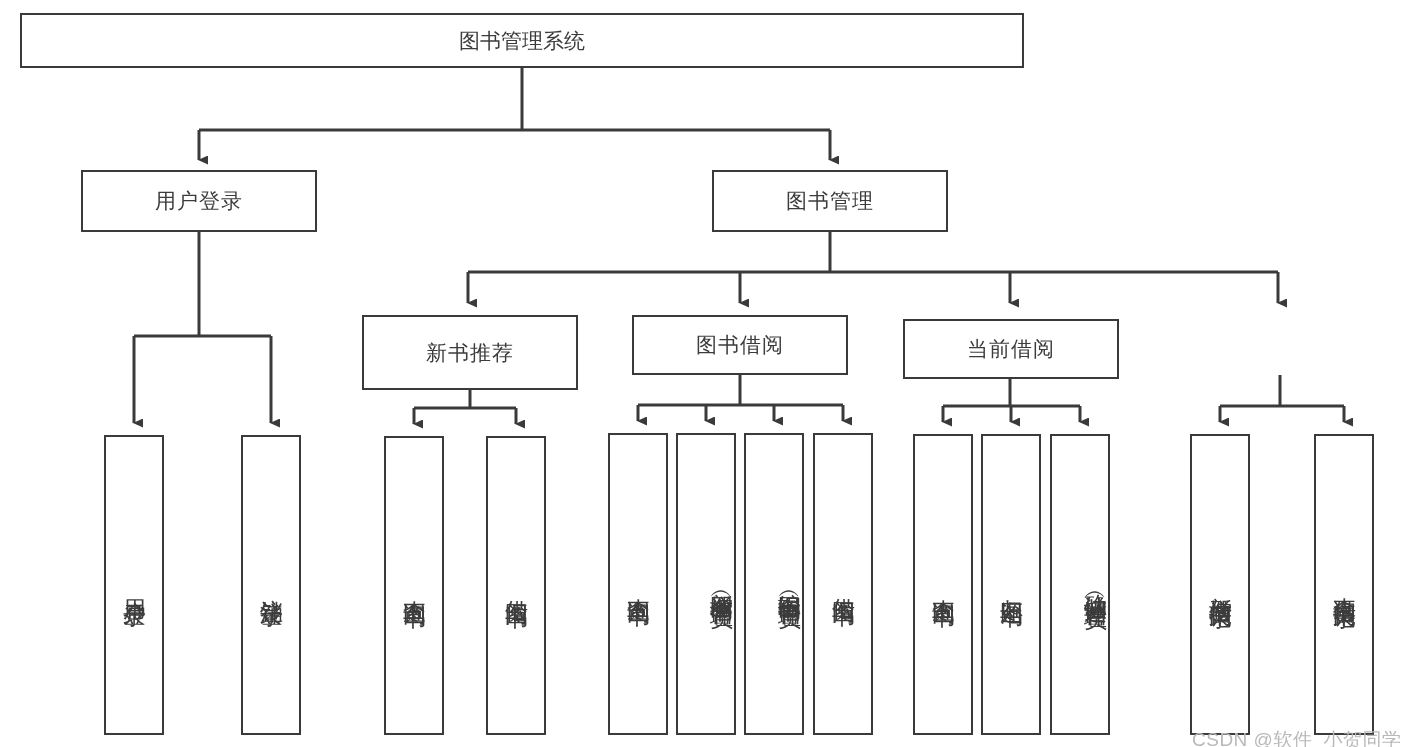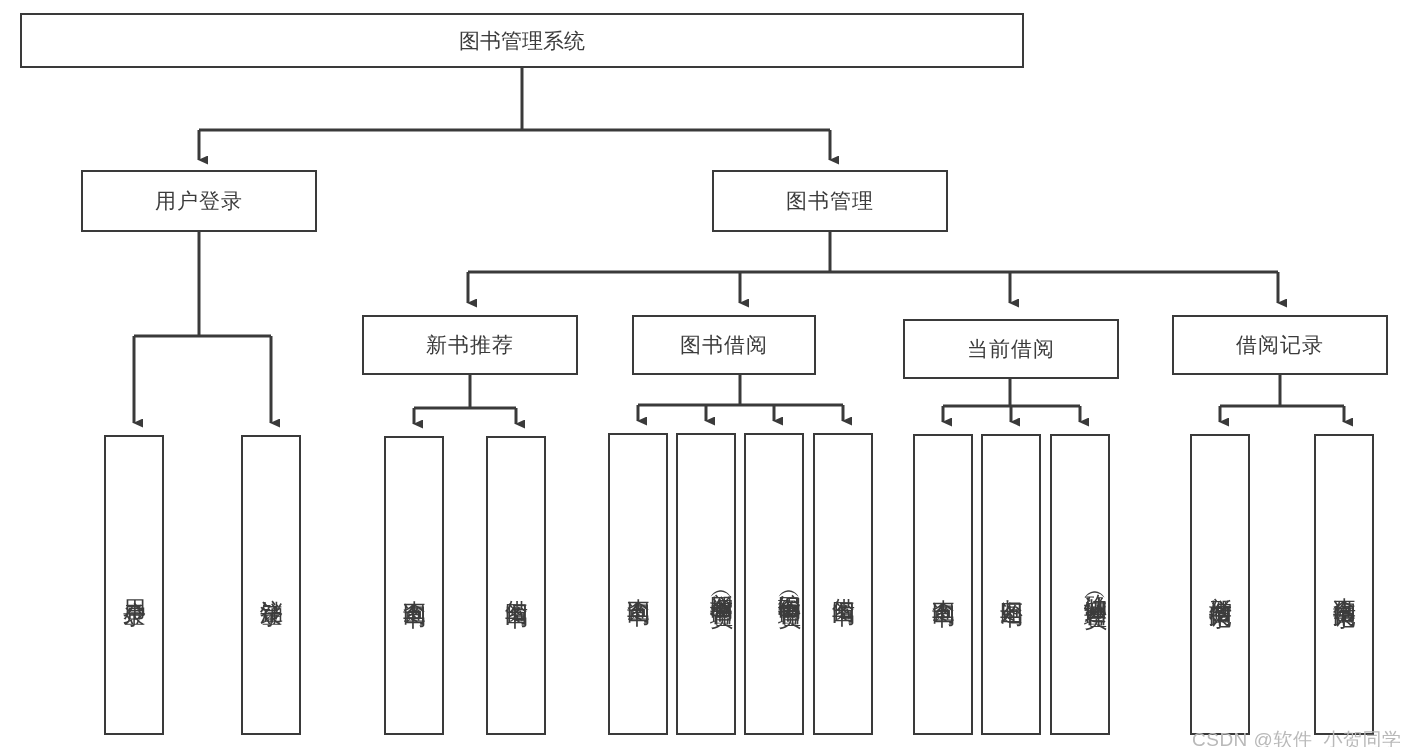--- a/index.html
+++ b/index.html
@@ -131,31 +131,28 @@
     <span>图书管理系统</span>
   </div>
 
   <div class="node h" style="left:81px; top:170px; width:236px; height:62px;">
     <span>用户登录</span>
   </div>
   <div class="node h" style="left:712px; top:170px; width:236px; height:62px;font-family:Liberation Mono, monospace;">
     <span>图书管理</span>
   </div>
 
-  <div class="node h" style="left:362px; top:315px; width:216px; height:60px;">
+  <div class="node h" style="left:362px; top:315px; width:216px; height:75px;">
     <span>新书推荐</span>
   </div>
-  <div class="node h" style="left:632px; top:315px; width:184px; height:60px;">
+  <div class="node h" style="left:632px; top:315px; width:216px; height:60px;">
     <span>图书借阅</span>
   </div>
   <div class="node h" style="left:903px; top:319px; width:216px; height:60px;">
     <span>当前借阅</span>
-  </div>
-  <div class="node h" style="left:1172px; top:315px; width:216px; height:60px;">
-    <span>借阅记录</span>
   </div>
 
   <div class="node v" style="left:104px; top:435px; width:60px; height:300px;">
     <span class="vlabel">用户登录</span>
   </div>
   <div class="node v" style="left:241px; top:435px; width:60px; height:300px;">
     <span class="vlabel">注销登录</span>
   </div>
 
   <div class="node v" style="left:384px; top:436px; width:60px; height:299px;">

